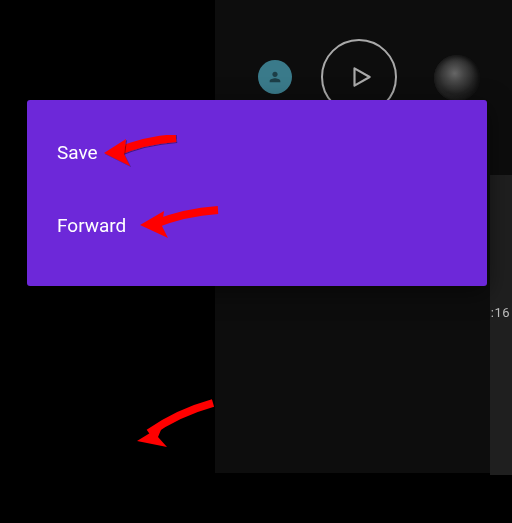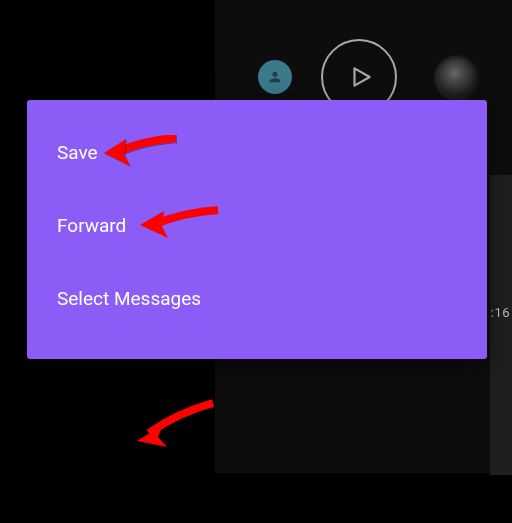--- a/index.html
+++ b/index.html
@@ -95,21 +95,21 @@
     background: radial-gradient(circle at 45% 40%, #666 0%, #444 25%, #222 55%, #0a0a0a 100%);
     box-shadow: inset 0 0 6px #000, inset 2px -2px 4px rgba(255,255,255,0.1);
   }
 
   
   .menu {
     position: absolute;
     left: 27px;
     top: 100px;
     width: 460px;
-    background: #8b5cf6;
+    background: #6d28d9;
     border-radius: 3px;
     box-shadow: 0 6px 24px rgba(0,0,0,0.5);
     padding: 16px 0 24px 0;
   }
   .menu-item {
     color: #fff;
     font-size: 19px;
     padding: 25px 30px;
     cursor: pointer;
     font-weight: 400;
@@ -143,21 +143,20 @@
   <svg viewBox="0 0 24 24">
     <path d="M6 4 L20 12 L6 20 Z" fill="none" stroke="#a9a9a9" stroke-width="2" stroke-linejoin="round"></path>
   </svg>
 </div>
 
 <div class="avatar-photo"></div>
 
 <div class="menu">
   <div class="menu-item">Save</div>
   <div class="menu-item">Forward</div>
-  <div class="menu-item">Select Messages</div>
 </div>
 
 <svg class="arrow" style="left:104px; top:128px; width:80px; height:50px;" viewBox="0 0 80 50">
   <defs>
     <filter id="ds1" x="-20%" y="-20%" width="140%" height="140%">
       <feDropShadow dx="1" dy="1" stdDeviation="0.5" flood-opacity="0.4"></feDropShadow>
     </filter>
   </defs>
   <path d="M72 10 Q40 12 10 25" stroke="#ff0000" stroke-width="8" fill="none" filter="url(#ds1)"></path>
   <polygon points="0,25 22,11 20,26 26,38" fill="#ff0000" filter="url(#ds1)"></polygon>

